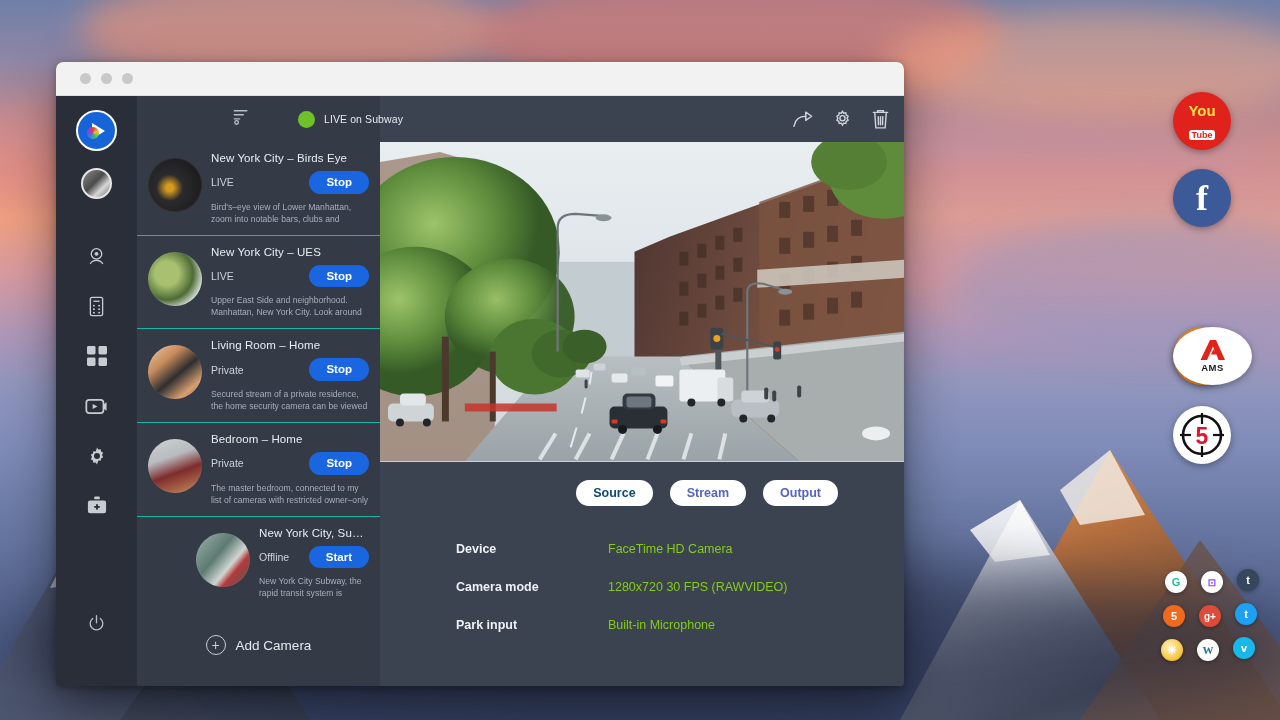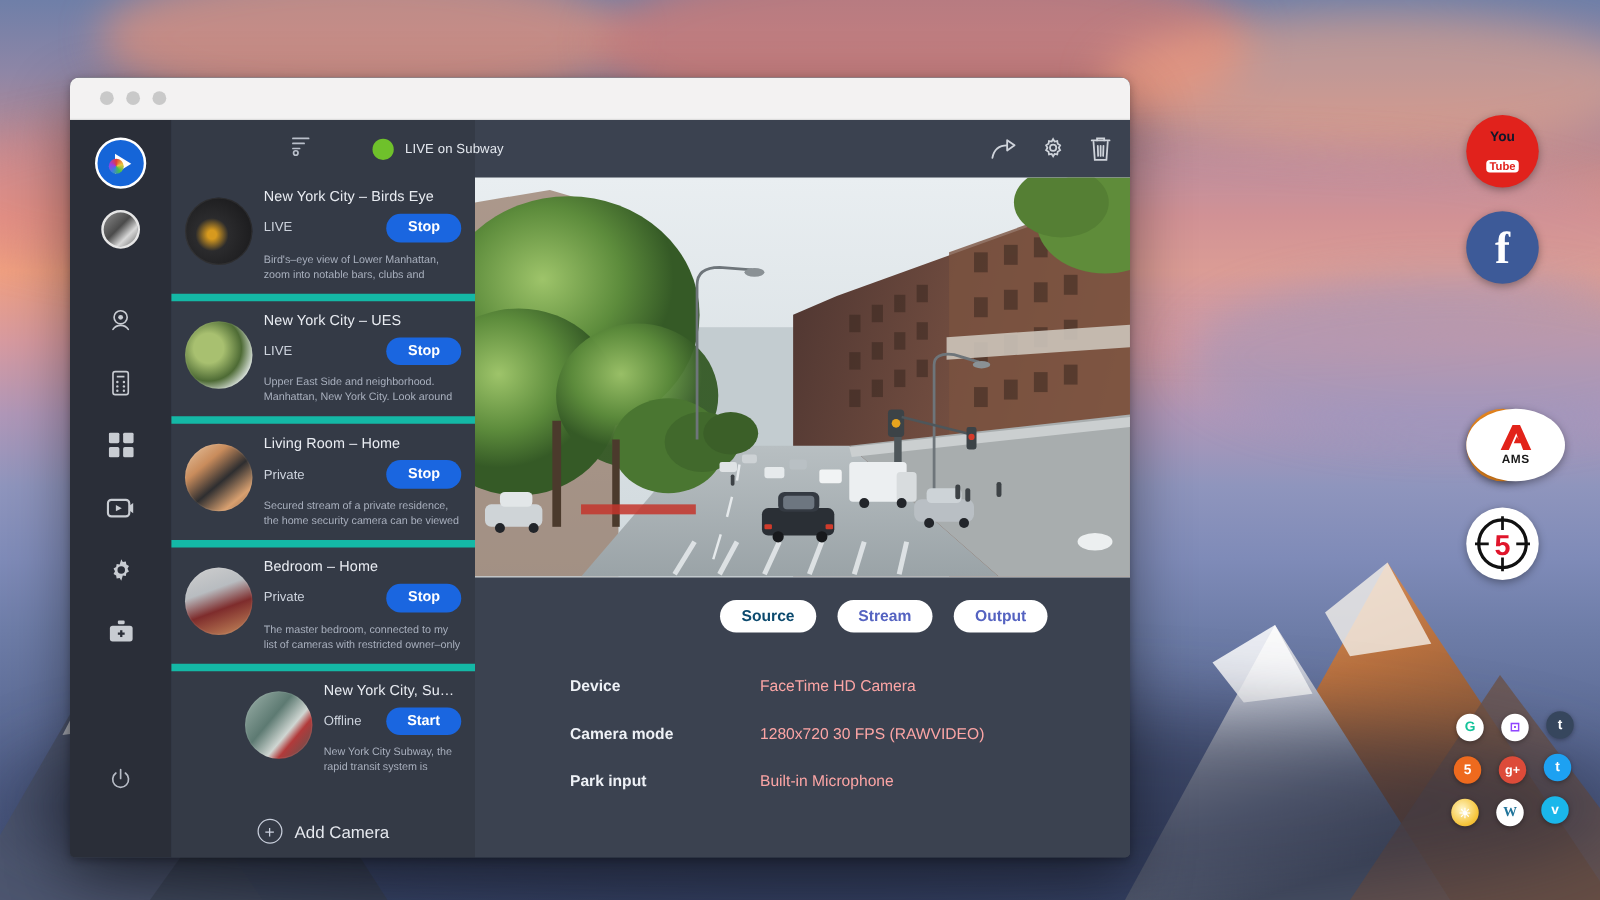--- a/index.html
+++ b/index.html
@@ -88,21 +88,21 @@
 
   
   #list-col {
     width: 243px; flex: 0 0 243px; background: #343a46;
     display: flex; flex-direction: column;
   }
   #list-topbar { height: 46px; }
   #cam-list { flex: 1; overflow: hidden; }
   .cam-row {
     position: relative; display: flex; padding: 10px 11px 9px 11px;
-    border-bottom: 6px solid #14b8a6; min-height: 78px;
+    border-bottom: 1px solid #14b8a6; min-height: 78px;
   }
   .cam-thumb {
     width: 54px; height: 54px; border-radius: 50%; flex: 0 0 54px;
     margin-top: 6px; margin-right: 9px; overflow: hidden;
     box-shadow: inset 0 0 0 1px rgba(255,255,255,.06);
   }
   .cam-meta { flex: 1; min-width: 0; }
   .cam-title {
     font-size: 11.5px; color: #e9ecf2; letter-spacing: .1px;
     white-space: nowrap; overflow: hidden; text-overflow: ellipsis; margin-bottom: 7px;
@@ -155,21 +155,21 @@
     background: #fff; color: #5563c1; font-size: 12.5px; font-weight: bold;
     border: none; border-radius: 14px; padding: 6px 17px; cursor: pointer;
     font-family: "Liberation Sans", sans-serif;
   }
   .pill.active { color: #0c4a6e; }
 
   
   #info-table { padding: 36px 0 0 76px; }
   .info-row { display: flex; margin-bottom: 24px; }
   .info-key { width: 152px; font-size: 12.5px; font-weight: bold; color: #eef1f6; }
-  .info-val { font-size: 12.5px; color: #fca5a5; }
+  .info-val { font-size: 12.5px; color: #84cc16; }
 
   
   .dock-icon {
     position: absolute; border-radius: 50%; cursor: pointer;
     display: flex; align-items: center; justify-content: center;
     box-shadow: 0 2px 7px rgba(0,0,0,.35);
   }
   .mini-grid { position: absolute; left: 1155px; top: 565px; width: 100px; }
   .mini {
     position: absolute; width: 22px; height: 22px; border-radius: 50%;
@@ -584,21 +584,21 @@
             <div class="info-key">Park input</div>
             <div class="info-val">Built-in Microphone</div>
           </div>
         </div>
       </div>
     </div>
 
   </div>
 
   <div class="dock-icon" style="left:1173px;top:92px;width:58px;height:58px;background:#e1221c;flex-direction:column;">
-    <div style="color:#0f172a;font-size:11px;font-weight:bold;line-height:1;">You</div>
+    <div style="color:#fde047;font-size:15px;font-weight:bold;line-height:1;">You</div>
     <div style="background:#fff;color:#e1221c;font-size:9px;font-weight:bold;border-radius:3px;padding:0 3px;margin-top:12px;">Tube</div>
   </div>
 
   <div class="dock-icon" style="left:1173px;top:169px;width:58px;height:58px;background:#3d5a98;">
     <span style="color:#fff;font-size:36px;font-weight:bold;font-family:'Liberation Serif',serif;line-height:1;">f</span>
   </div>
 
   <div class="dock-icon" style="left:1173px;top:327px;width:58px;height:58px;background:#f08a1e;overflow:hidden;">
     <svg width="58" height="58" viewBox="0 0 58 58">
       <path d="M16 12 L25 12 L20 30 L30 26 L22 46 L38 22 L27 25 L34 12 L46 12 L28 46" fill="#fff"></path>

